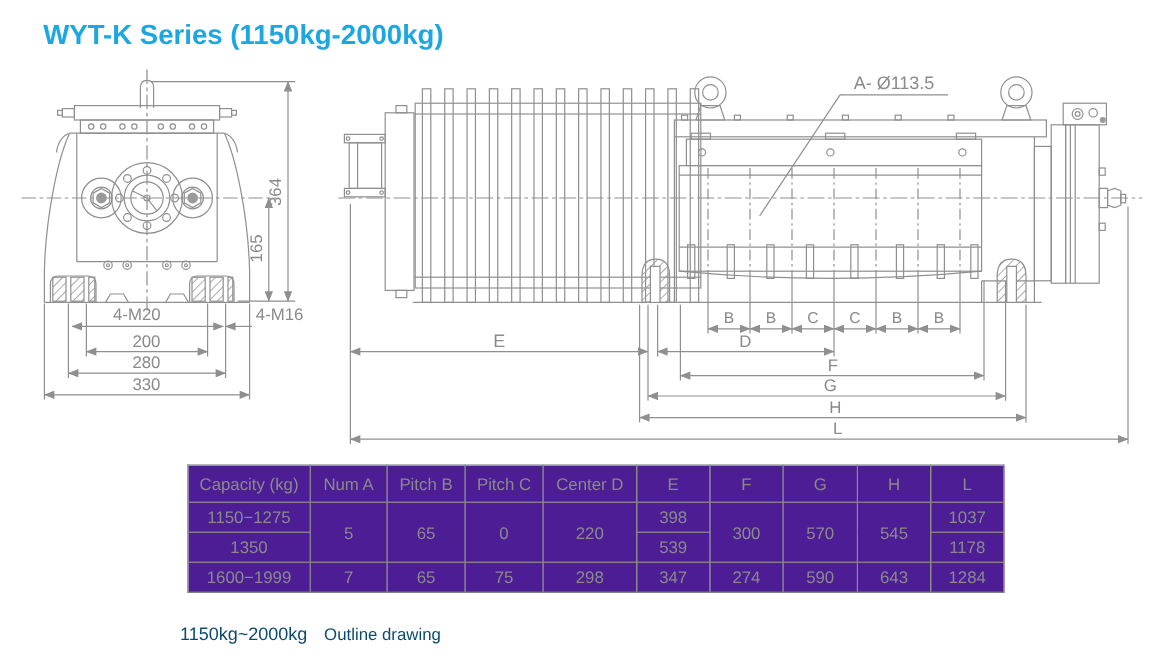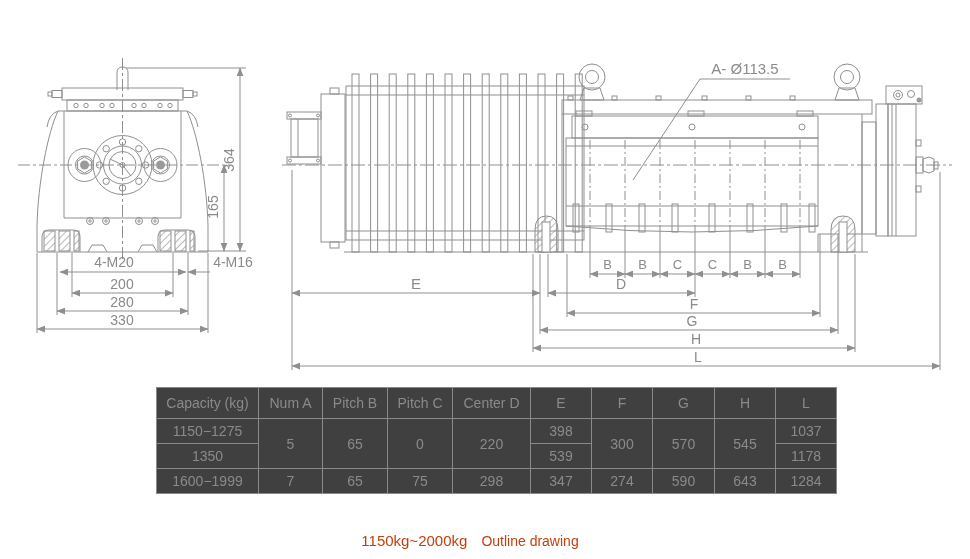--- a/index.html
+++ b/index.html
@@ -5,32 +5,33 @@
   html,body{margin:0;padding:0;background:#ffffff;}
   .page{position:relative;width:970px;height:559px;background:#fff;overflow:hidden;
         font-family:"Liberation Sans", sans-serif;}
   .title{position:absolute;left:36px;top:16px;font-size:23px;font-weight:bold;
          color:#1ca7e2;letter-spacing:0;}
   svg.drawing{position:absolute;left:0;top:0;}
   svg text{font-family:"Liberation Sans", sans-serif;fill:#8a8a8a;}
   .spec-table{position:absolute;left:156px;top:387px;border-collapse:collapse;
               table-layout:fixed;color:#8a8a8a;font-size:14px;}
   .spec-table td,.spec-table th{border:1px solid #8a8a8a;text-align:center;
-              vertical-align:middle;padding:0;font-weight:normal;background:#404040;}
+              vertical-align:middle;padding:0;font-weight:normal;background:#4c1d95;}
   .spec-table th{height:30px;}
   .spec-table td{height:24px;}
-  .caption{position:absolute;left:150px;top:532px;width:640px;text-align:center;
-           color:#c2410c;font-size:14px;}
+  .caption{position:absolute;left:150px;top:520px;width:640px;text-align:left;
+           color:#0c4a6e;font-size:14px;}
   .caption .range{font-size:15px;margin-right:14px;}
 </style>
 </head>
 <body>
 
 <div class="page">
 
+  <div class="title">WYT-K Series (1150kg-2000kg)</div>
 
   <svg class="drawing" width="970" height="385" viewBox="0 0 970 385">
     <defs>
       <marker id="arr" viewBox="0 0 10 8" refX="9.5" refY="4" markerWidth="9" markerHeight="7" orient="auto-start-reverse">
           <path d="M0,0 L10,4 L0,8 z" fill="#8f8f8f"></path>
         </marker>
       <pattern id="hatch" patternUnits="userSpaceOnUse" width="5" height="5" patternTransform="rotate(45)">
         <line x1="0" y1="0" x2="0" y2="5" stroke="#9a9a9a" stroke-width="1.4"></line>
       </pattern>
     </defs>

